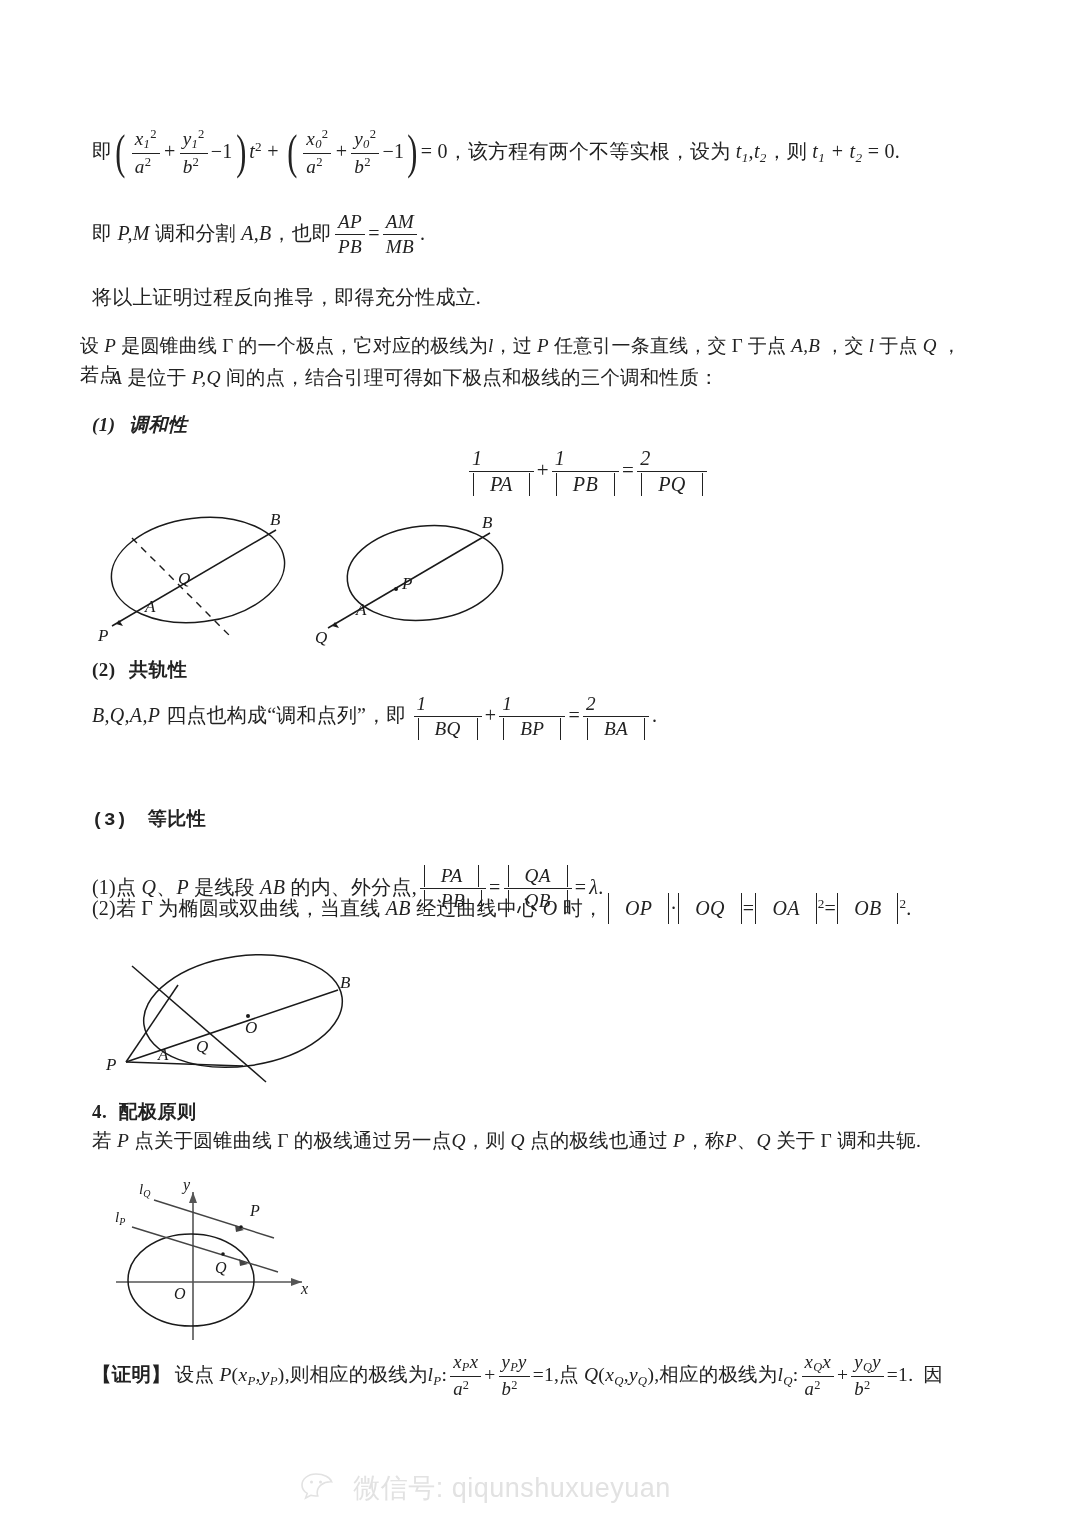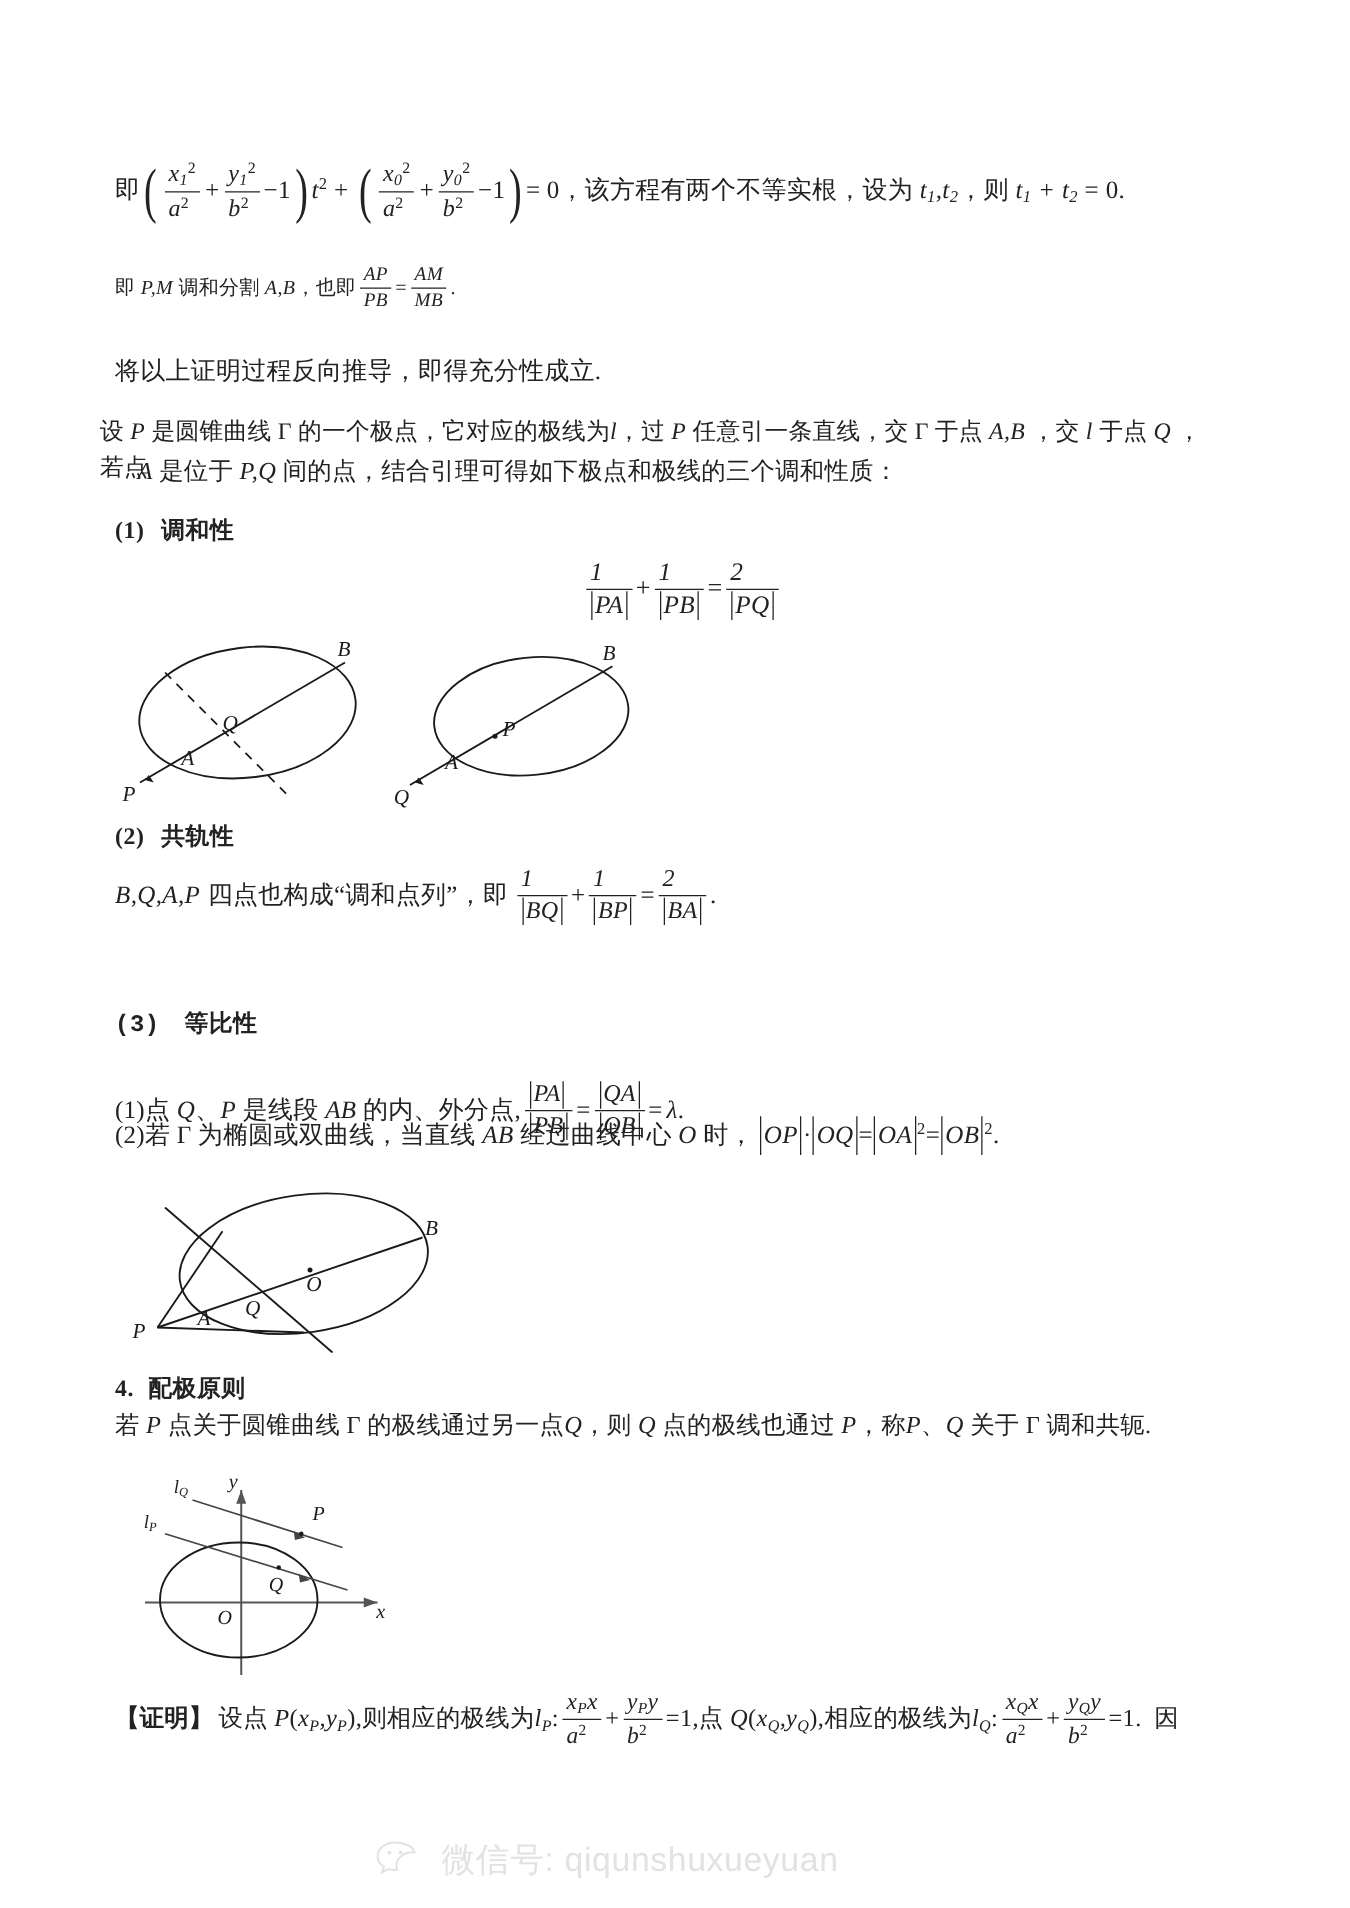--- a/index.html
+++ b/index.html
@@ -72,21 +72,21 @@
   }
   .frac > .den {
     display: block;
     padding: 1px 3px 0 3px;
     line-height: 1.15;
   }
   .abs {
     display: inline-block;
     border-left: 1.3px solid #222;
     border-right: 1.3px solid #222;
-    padding: 0 2px;
+    padding: 0 16px;
     margin: 0 1px;
   }
   .bigparen {
     display: inline-block;
     font-size: 2.45em;
     font-style: normal;
     vertical-align: middle;
     font-weight: 300;
     transform: scaleX(0.62);
     line-height: 0.85;
@@ -129,34 +129,34 @@
 </style>
 </head>
 <body>
 
 <div class="page">
 
   <div class="block" style="left:92px; top:128px; width:900px; font-size:20px;">
     <span class="cn">即</span><span class="bigparen">(</span><span class="m"><span class="frac"><span class="num">x<span class="sub">1</span><span class="supn">2</span></span><span class="den">a<span class="supn">2</span></span></span>+<span class="frac"><span class="num">y<span class="sub">1</span><span class="supn">2</span></span><span class="den">b<span class="supn">2</span></span></span><span class="mr">−1</span></span><span class="bigparen">)</span><span class="m">t<span class="supn">2</span></span><span class="mr"> + </span><span class="bigparen">(</span><span class="m"><span class="frac"><span class="num">x<span class="sub">0</span><span class="supn">2</span></span><span class="den">a<span class="supn">2</span></span></span>+<span class="frac"><span class="num">y<span class="sub">0</span><span class="supn">2</span></span><span class="den">b<span class="supn">2</span></span></span><span class="mr">−1</span></span><span class="bigparen">)</span><span class="mr">= 0</span><span class="cn">，该方程有两个不等实根，设为</span><span class="m">&nbsp;t<span class="sub">1</span>,t<span class="sub">2</span></span><span class="cn">，则</span><span class="m">&nbsp;t<span class="sub">1</span> + t<span class="sub">2</span> <span class="mr">= 0</span></span><span class="cn">.</span>
   </div>
 
-  <div class="block" style="left:92px; top:212px; width:700px; font-size:16px;">
+  <div class="block" style="left:92px; top:212px; width:700px; font-size:20px;">
     <span class="cn">即</span><span class="m">&nbsp;P,M&nbsp;</span><span class="cn">调和分割</span><span class="m">&nbsp;A,B</span><span class="cn">，也即</span><span class="m"><span class="frac"><span class="num">AP</span><span class="den">PB</span></span><span class="mr">=</span><span class="frac"><span class="num">AM</span><span class="den">MB</span></span></span><span class="cn">.</span>
   </div>
 
   <div class="block cn" style="left:92px; top:282px; width:760px; font-size:20px;">将以上证明过程反向推导，即得充分性成立.</div>
 
   <div class="block" style="left:80px; top:331px; width:900px; font-size:19px;">
     <span class="cn">设</span><span class="m">&nbsp;P&nbsp;</span><span class="cn">是圆锥曲线</span><span class="mr">&nbsp;Γ&nbsp;</span><span class="cn">的一个极点，它对应的极线为</span><span class="m">l</span><span class="cn">，过</span><span class="m">&nbsp;P&nbsp;</span><span class="cn">任意引一条直线，交</span><span class="mr">&nbsp;Γ&nbsp;</span><span class="cn">于点</span><span class="m">&nbsp;A,B&nbsp;</span><span class="cn">，交</span><span class="m">&nbsp;l&nbsp;</span><span class="cn">于点</span><span class="m">&nbsp;Q&nbsp;</span><span class="cn">，若点</span>
   </div>
   <div class="block" style="left:110px; top:363px; width:900px; font-size:19.5px;">
     <span class="m">A&nbsp;</span><span class="cn">是位于</span><span class="m">&nbsp;P,Q&nbsp;</span><span class="cn">间的点，结合引理可得如下极点和极线的三个调和性质：</span>
   </div>
 
-  <div class="block heading" style="left:92px; top:410px;">
+  <div class="block heading" style="left:92px; top:410px;font-style:italic;">
     <span>(1)</span>
     <span style="margin-left:8px">调和性</span>
   </div>
 
   <div class="block" style="left:466px; top:448px; font-size:21px;">
     <span class="m"><span class="frac"><span class="num">1</span><span class="den"><span class="abs">PA</span></span></span><span class="mr">+</span><span class="frac"><span class="num">1</span><span class="den"><span class="abs">PB</span></span></span><span class="mr">=</span><span class="frac"><span class="num">2</span><span class="den"><span class="abs">PQ</span></span></span></span>
   </div>
 
   <div class="fig" style="left:90px; top:500px;">
     <svg width="460" height="155" viewBox="0 0 460 155">

